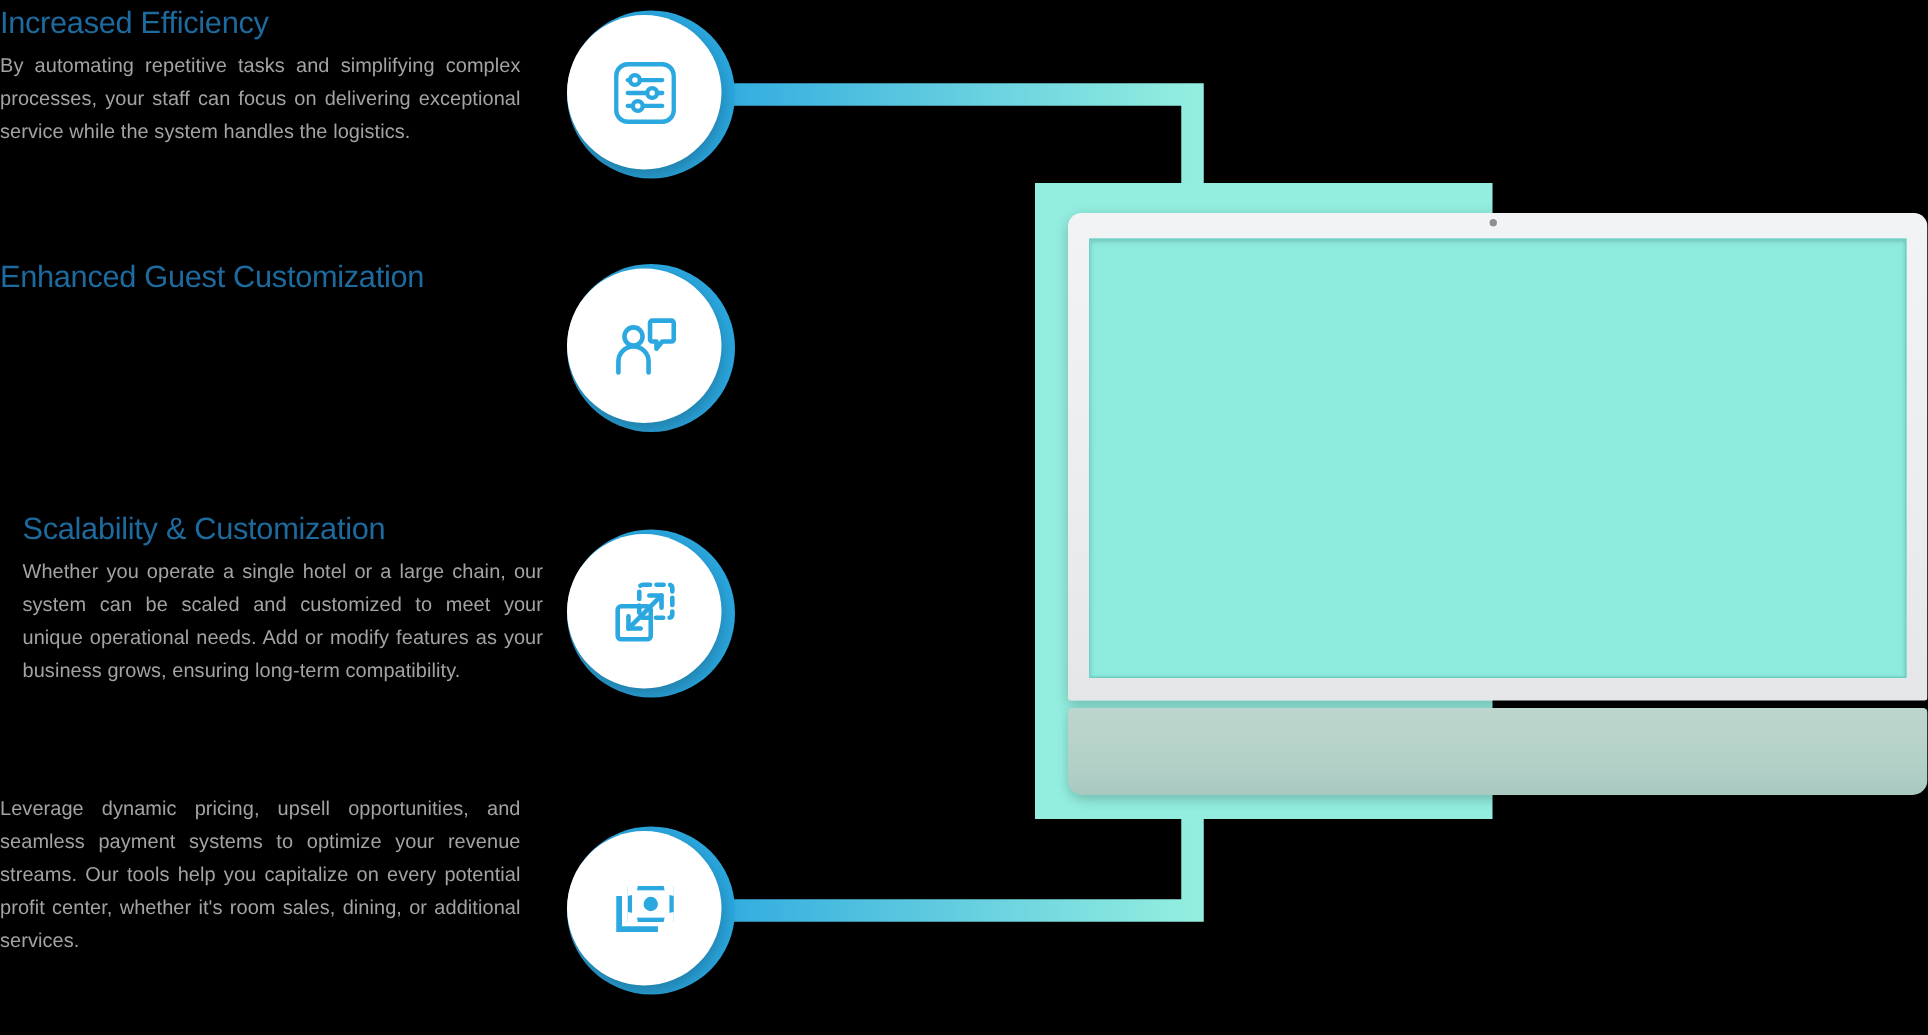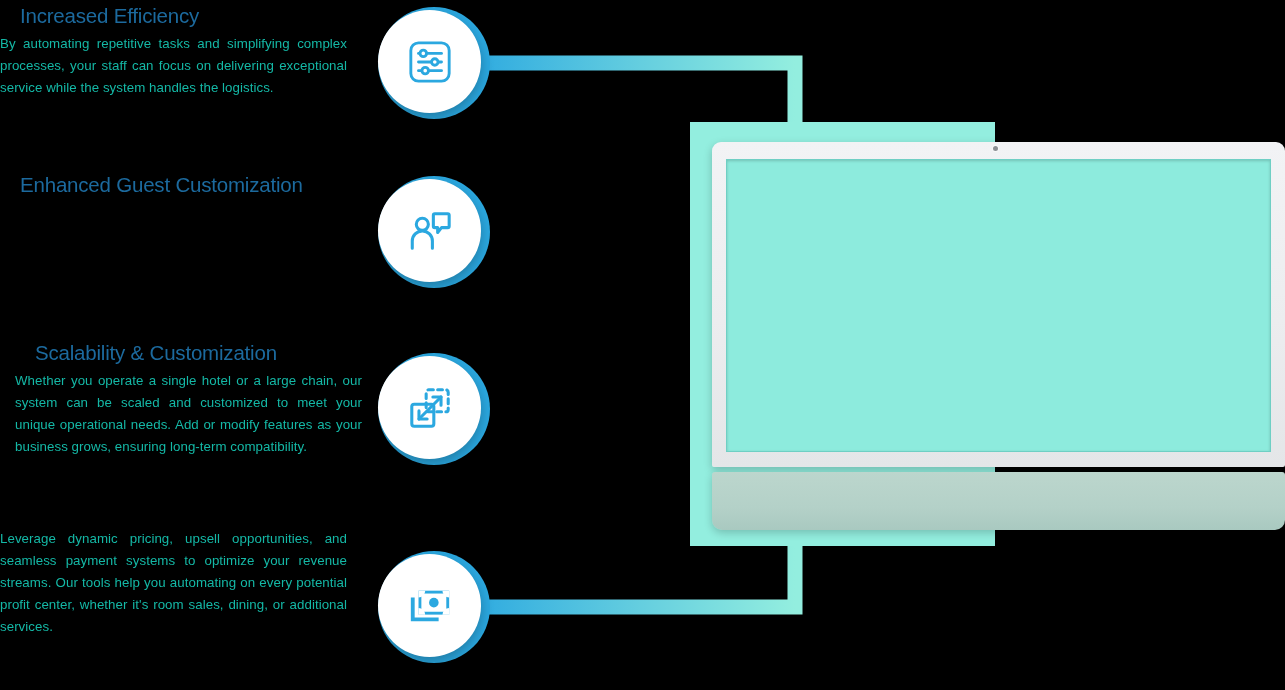--- a/index.html
+++ b/index.html
@@ -25,26 +25,25 @@
     width: 347px;
   }
   .feature-title {
     font-size: 20.5px;
     font-weight: 400;
     color: #1C6A9E;
     letter-spacing: -0.2px;
     line-height: 1.15;
     margin-bottom: 5px;
     white-space: nowrap;
-    padding-left: 20px;
   }
   .feature-body {
     font-size: 13.3px;
     line-height: 22px;
-    color: #14b8a6;
+    color: #a3a3a3;
     text-align: justify;
     text-justify: inter-word;
     letter-spacing: 0.05px;
   }
 
   #block-0 { top: 4px; }
   #block-1 { top: 173px; }
   #block-2 { top: 341px; margin-left: 15px; }
   #block-3 { top: 528px; }
 
@@ -193,21 +192,21 @@
   <div class="feature-block" id="block-1">
     <div class="feature-title">Enhanced Guest Customization</div>
   </div>
 
   <div class="feature-block" id="block-2">
     <div class="feature-title">Scalability &amp; Customization</div>
     <div class="feature-body">Whether you operate a single hotel or a large chain, our system can be scaled and customized to meet your unique operational needs. Add or modify features as your business grows, ensuring long-term compatibility.</div>
   </div>
 
   <div class="feature-block" id="block-3">
-    <div class="feature-body">Leverage dynamic pricing, upsell opportunities, and seamless payment systems to optimize your revenue streams. Our tools help you automating on every potential profit center, whether it's room sales, dining, or additional services.</div>
+    <div class="feature-body">Leverage dynamic pricing, upsell opportunities, and seamless payment systems to optimize your revenue streams. Our tools help you capitalize on every potential profit center, whether it's room sales, dining, or additional services.</div>
   </div>
 
   <div class="badge" id="badge-0">
     <div class="badge-ring"></div>
     <div class="badge-disc">
       <svg class="badge-icon" viewBox="0 0 48 48" fill="none" stroke="#2BA8E0" stroke-width="3" stroke-linecap="round" stroke-linejoin="round" xmlns="http://www.w3.org/2000/svg">
         <rect x="4" y="4" width="40" height="40" rx="8"></rect>
         <line x1="12" y1="15" x2="36" y2="15"></line>
         <line x1="12" y1="24" x2="36" y2="24"></line>
         <line x1="12" y1="33" x2="36" y2="33"></line>

